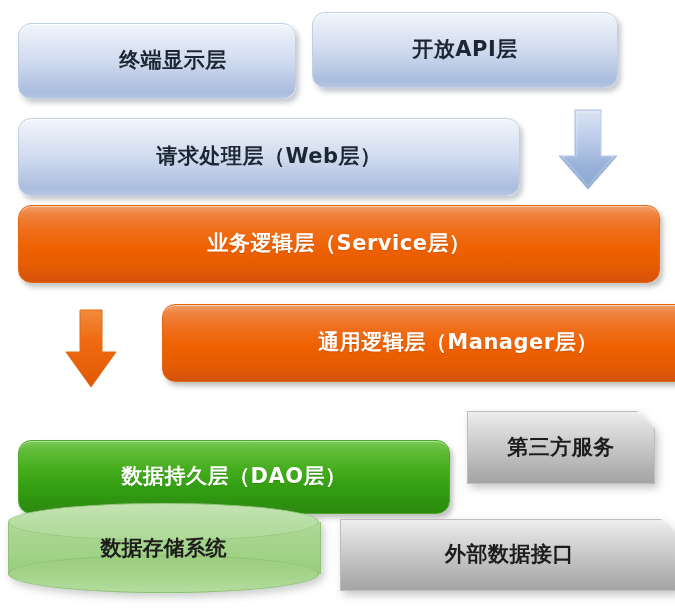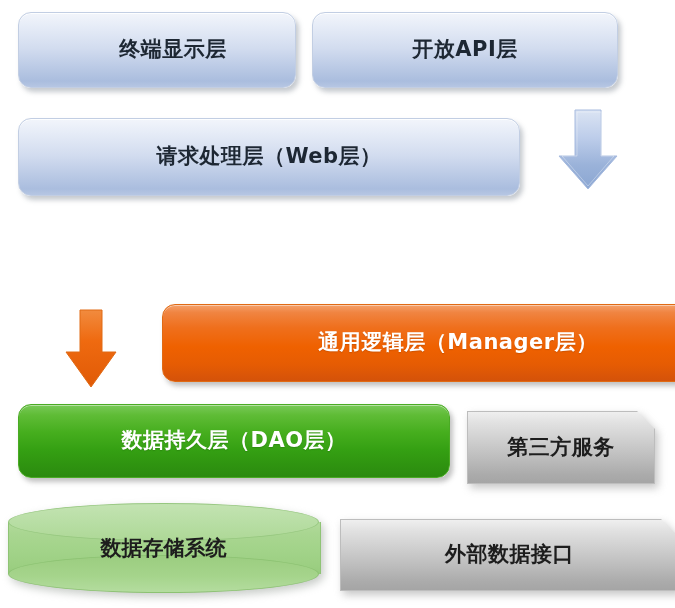--- a/index.html
+++ b/index.html
@@ -85,20 +85,21 @@
                 #35a013 62%,
                 #2f9410 82%,
                 #2b8a0f 100%);
     border: 1px solid #4aab24;
     box-shadow: 3px 4px 5px rgba(120,120,120,0.45),
                 inset 0 1px 0 rgba(255,255,255,0.45);
     color: #ffffff;
     font-size: 21px;
     font-weight: 700;
     text-shadow: 0 1px 1px rgba(30,100,10,0.35);
+    margin-top: 36px;
   }
 
   
   .box-gray {
     background: linear-gradient(to bottom,
                 #efefef 0%,
                 #e2e2e2 14%,
                 #cfcfcf 40%,
                 #bcbcbc 66%,
                 #ababab 88%,
@@ -183,21 +184,21 @@
   .arrow {
     position: absolute;
   }
   .arrow svg { display: block; }
 </style>
 </head>
 <body>
 
 <div id="canvas">
 
-  <div class="node box-blue" style="left:18px; top:12px; width:278px; height:76px;padding-left:32px;">
+  <div class="node box-blue" style="left:18px; top:23px; width:278px; height:76px;padding-left:32px;">
     <span class="lbl">终端显示层</span>
   </div>
 
   <div class="node box-blue" style="left:312px; top:12px; width:306px; height:76px;">
     <span class="lbl">开放API层</span>
   </div>
 
   <div class="node box-blue" style="left:18px; top:110px; width:502px; height:78px;margin-top:8px;">
     <span class="lbl">请求处理层（Web层）</span>
   </div>
@@ -210,20 +211,23 @@
           <stop offset="35%" stop-color="#bdcdea"></stop>
           <stop offset="70%" stop-color="#9ab2d9"></stop>
           <stop offset="100%" stop-color="#8ba6d2"></stop>
         </linearGradient>
       </defs>
       <polygon points="22,2 48,2 48,48 64,48 35,81 6,48 22,48" fill="url(#blueArrowGrad)" stroke="#a7bbdf" stroke-width="1"></polygon>
       <polygon points="24,4 48,4 48,48 61,48 35,78 9,48 24,48" fill="none" stroke="rgba(255,255,255,0.35)" stroke-width="1"></polygon>
     </svg>
   </div>
 
+  <div class="node box-orange" style="left:18px; top:205px; width:642px; height:78px;">
+    <span class="lbl">业务逻辑层（Service层）</span>
+  </div>
 
   <div class="arrow" style="left:62px; top:308px; width:58px; height:82px;">
     <svg width="58" height="82" viewBox="0 0 58 82">
       <defs>
         <linearGradient id="orangeArrowGrad" x1="0" y1="0" x2="0" y2="1">
           <stop offset="0%" stop-color="#f18b3e"></stop>
           <stop offset="40%" stop-color="#ef6a10"></stop>
           <stop offset="100%" stop-color="#e05a06"></stop>
         </linearGradient>
       </defs>

